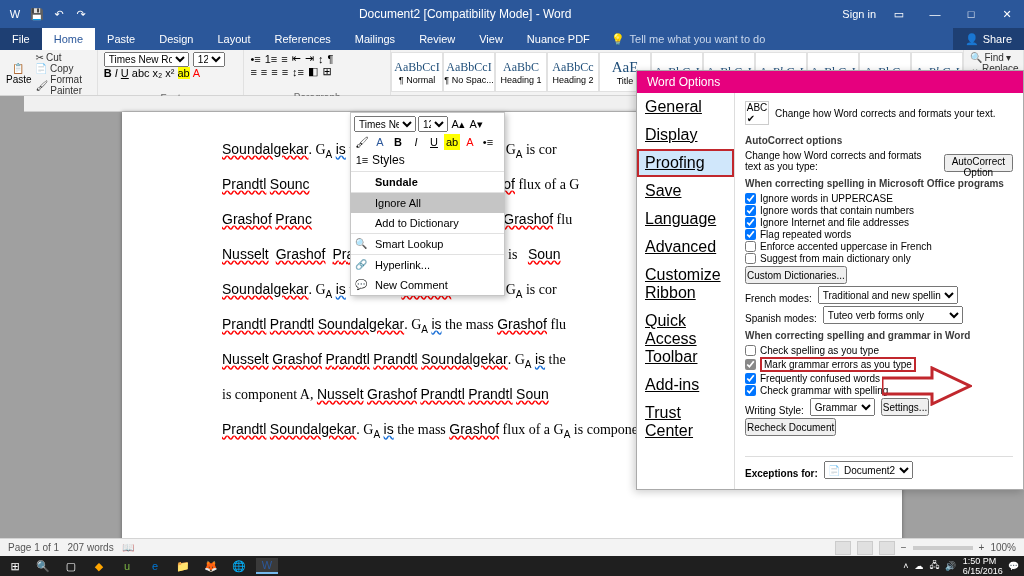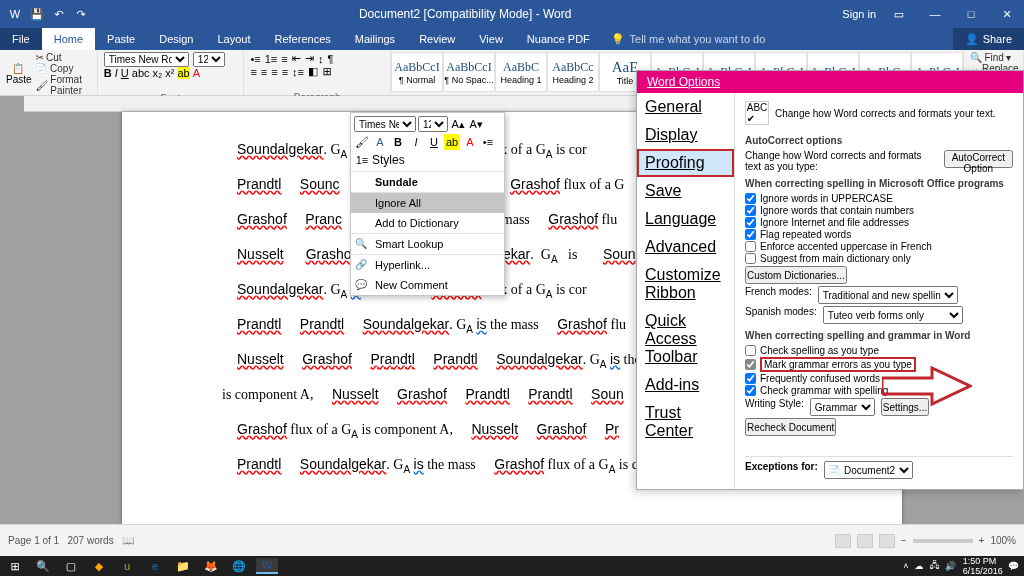--- a/index.html
+++ b/index.html
@@ -29,56 +29,56 @@
 .styles-gallery { display: flex; gap: 0; }
 .style-item { width: 52px; height: 40px; border: 1px solid #e1e1e1; display: flex; flex-direction: column; align-items: center; justify-content: center; font-size: 9px; background: #fff; }
 .style-item .sample { font-family: "Times New Roman", serif; font-size: 12px; color: #1f4e79; }
 .mini-toolbar-btn { width: 16px; height: 16px; display: inline-flex; align-items: center; justify-content: center; font-size: 11px; }
 
 
 .doccontainer { position: absolute; top: 96px; left: 0; right: 0; bottom: 38px; background: #a0a0a0; overflow: hidden; }
 .ruler { height: 16px; background: #f0f0f0; border-bottom: 1px solid #ccc; margin-left: 24px; margin-right: 24px; }
 .page { background: #fff; margin: 0 auto; width: 780px; min-height: 900px; padding: 20px 100px; box-shadow: 0 0 4px rgba(0,0,0,.4); position: relative; }
 .page p { font-family: "Times New Roman", serif; font-size: 14px; line-height: 2.5; color: #000; }
-.wavy-red { text-decoration: underline wavy red; margin-left: 15px; }
+.wavy-red { text-decoration: underline wavy red; }
 .wavy-blue { text-decoration: underline wavy #1a6fd6; }
 .sub { font-size: 10px; vertical-align: sub; }
 
 
 .minitoolbar { position: absolute; top: 112px; left: 350px; width: 155px; background: #fff; border: 1px solid #c6c6c6; box-shadow: 2px 2px 6px rgba(0,0,0,.25); z-index: 100; }
 .minitoolbar .mt-top { padding: 3px; display: flex; flex-wrap: wrap; gap: 2px; align-items: center; border-bottom: 1px solid #e1e1e1; }
 .minitoolbar select { font-size: 10px; height: 16px; }
 .minitoolbar .mt-menu { }
 .minitoolbar .mi { padding: 4px 8px 4px 24px; font-size: 11px; cursor: pointer; position: relative; }
 .minitoolbar .mi:hover, .minitoolbar .mi.hover { background: #c5c5c5; }
 .minitoolbar .mi.bold { font-weight: bold; }
 .minitoolbar .mi .ic { position: absolute; left: 4px; width: 14px; text-align: center; font-size: 10px; color: #555; }
 .minitoolbar hr { border: none; border-top: 1px solid #e1e1e1; }
 
 
 .wopane { position: absolute; top: 70px; right: 0; width: 388px; height: 420px; background: #fff; border: 1px solid #aaa; box-shadow: -2px 2px 8px rgba(0,0,0,.2); z-index: 50; display: flex; flex-direction: column; }
-.wopane .wotitle { background: #e6007e; color: #fff; padding: 4px 10px; font-size: 12px; text-decoration: underline; }
+.wopane .wotitle { background: #e6007e; color: #fff; padding: 4px 10px; font-size: 12px; }
 .wopane .wobody { flex: 1; display: flex; overflow: hidden; }
 .wopane .wonav { width: 98px; border-right: 1px solid #ddd; }
 .wopane .wonav .ni { padding: 5px 8px; font-size: 16px; cursor: pointer; text-decoration: underline; }
 .wopane .wonav .ni.sel { background: #d0e7fb; border: 2px solid #c1272d; padding: 3px 6px; }
 .wopane .wocontent { flex: 1; padding: 8px 10px; font-size: 10px; overflow: hidden; }
 .wocontent .hdr { display: flex; gap: 6px; align-items: center; margin-bottom: 10px; }
 .wocontent .hdr .hico { width: 24px; height: 24px; border: 1px solid #ccc; display: flex; align-items: center; justify-content: center; font-size: 10px; }
 .wocontent .section { font-weight: bold; color: #3b3b3b; margin: 6px 0 4px; font-size: 10px; }
-.wocontent .row2 { display: flex; align-items: flex-start; gap: 6px; margin: 2px 0; }
+.wocontent .row2 { display: flex; align-items: flex-end; gap: 6px; margin: 2px 0; }
 .wocontent label { display: flex; gap: 4px; align-items: center; margin: 1px 0; }
 .wocontent input[type=checkbox] { width: 11px; height: 11px; }
 .wocontent select, .wocontent button { font-size: 10px; height: 18px; }
 .wocontent .hl { border: 2px solid #c1272d; padding: 0 2px; display: inline-block; }
 .arrow { position: absolute; top: 366px; right: 52px; z-index: 60; }
 .arrow svg { width: 90px; height: 40px; }
 
 
-.statusbar { position: absolute; bottom: 20px; left: 0; right: 0; height: 32px; background: #f3f3f3; border-top: 1px solid #d4d4d4; display: flex; align-items: center; font-size: 10px; color: #555; padding: 0 8px; justify-content: space-between; }
+.statusbar { position: absolute; bottom: 20px; left: 0; right: 0; height: 18px; background: #f3f3f3; border-top: 1px solid #d4d4d4; display: flex; align-items: center; font-size: 10px; color: #555; padding: 0 8px; justify-content: space-between; }
 .statusbar .sright { display: flex; gap: 6px; align-items: center; }
 .statusbar .vbtn { width: 16px; height: 14px; background: #e0e0e0; border: 1px solid #ccc; }
 
 
 .taskbar { position: absolute; bottom: 0; left: 0; right: 0; height: 20px; background: #1f1f1f; display: flex; align-items: center; padding: 0 4px; gap: 6px; }
 .taskbar .tb { width: 22px; height: 16px; display: flex; align-items: center; justify-content: center; color: #fff; font-size: 11px; }
 .taskbar .tb.active { background: #3a3a3a; border-bottom: 2px solid #76b9ed; }
 .taskbar .tbr { margin-left: auto; display: flex; gap: 6px; color: #fff; font-size: 9px; align-items: center; }
 
 .clipb { display: flex; flex-direction: column; gap: 0; font-size: 10px; color: #333; }
@@ -224,21 +224,20 @@
   <div class="ruler"></div>
   <div class="page">
     <p><span class="wavy-red">Soundalgekar</span>. G<span class="sub">A</span> <span class="wavy-blue">is</span> the mass <span class="wavy-red">Grashof</span> flux of a G<span class="sub">A</span>  is cor</p>
     <p><span class="wavy-red">Prandtl</span> <span class="wavy-red">Sounc</span>&nbsp;&nbsp;&nbsp;&nbsp;&nbsp;&nbsp;&nbsp;&nbsp;&nbsp;&nbsp;&nbsp;&nbsp;&nbsp;&nbsp;&nbsp;&nbsp;&nbsp;&nbsp;&nbsp;&nbsp;&nbsp;&nbsp;&nbsp;&nbsp;&nbsp;&nbsp;&nbsp;s the mass <span class="wavy-red">Grashof</span> flux of a G</p>
     <p><span class="wavy-red">Grashof</span> <span class="wavy-red">Pranc</span>&nbsp;&nbsp;&nbsp;&nbsp;&nbsp;&nbsp;&nbsp;&nbsp;&nbsp;&nbsp;&nbsp;&nbsp;&nbsp;&nbsp;&nbsp;&nbsp;&nbsp;&nbsp;&nbsp;&nbsp;&nbsp;&nbsp;&nbsp;&nbsp;&nbsp;&nbsp;&nbsp;r. G<span class="sub">A</span> <span class="wavy-blue">is</span> the mass <span class="wavy-red">Grashof</span> flu</p>
     <p><span class="wavy-red">Nusselt</span>&nbsp;&nbsp;<span class="wavy-red">Grashof</span>&nbsp;&nbsp;<span class="wavy-red">Prandtl</span>&nbsp;&nbsp;<span class="wavy-red">Soundalgekar</span>.&nbsp;&nbsp;G<span class="sub">A</span>&nbsp;&nbsp;&nbsp;is&nbsp;&nbsp;&nbsp;<span class="wavy-red">Soun</span></p>
     <p><span class="wavy-red">Soundalgekar</span>. G<span class="sub">A</span> <span class="wavy-blue">is</span> the mass <span class="wavy-red">Grashof</span> flux of a G<span class="sub">A</span>  is cor</p>
     <p><span class="wavy-red">Prandtl</span> <span class="wavy-red">Prandtl</span> <span class="wavy-red">Soundalgekar</span>. G<span class="sub">A</span> <span class="wavy-blue">is</span> the mass <span class="wavy-red">Grashof</span> flu</p>
     <p><span class="wavy-red">Nusselt</span> <span class="wavy-red">Grashof</span> <span class="wavy-red">Prandtl</span> <span class="wavy-red">Prandtl</span> <span class="wavy-red">Soundalgekar</span>. G<span class="sub">A</span> <span class="wavy-blue">is</span> the</p>
     <p>is component A, <span class="wavy-red">Nusselt</span> <span class="wavy-red">Grashof</span> <span class="wavy-red">Prandtl</span> <span class="wavy-red">Prandtl</span> <span class="wavy-red">Soun</span></p>
-    <p><span class="wavy-red">Grashof</span> flux of a G<span class="sub">A</span>  is component A, <span class="wavy-red">Nusselt</span> <span class="wavy-red">Grashof</span> <span class="wavy-red">Pr</span></p>
     <p><span class="wavy-red">Prandtl</span> <span class="wavy-red">Soundalgekar</span>. G<span class="sub">A</span> <span class="wavy-blue">is</span> the mass <span class="wavy-red">Grashof</span> flux of a G<span class="sub">A</span>  is component A, <span class="wavy-red">Nusselt</span></p>
   </div>
 </div>
 
 <div class="minitoolbar">
   <div class="mt-top">
     <select style="width:62px"><option>Times New R</option></select>
     <select style="width:30px"><option>12</option></select>
     <span class="mini-toolbar-btn">A▴</span>
     <span class="mini-toolbar-btn">A▾</span>

